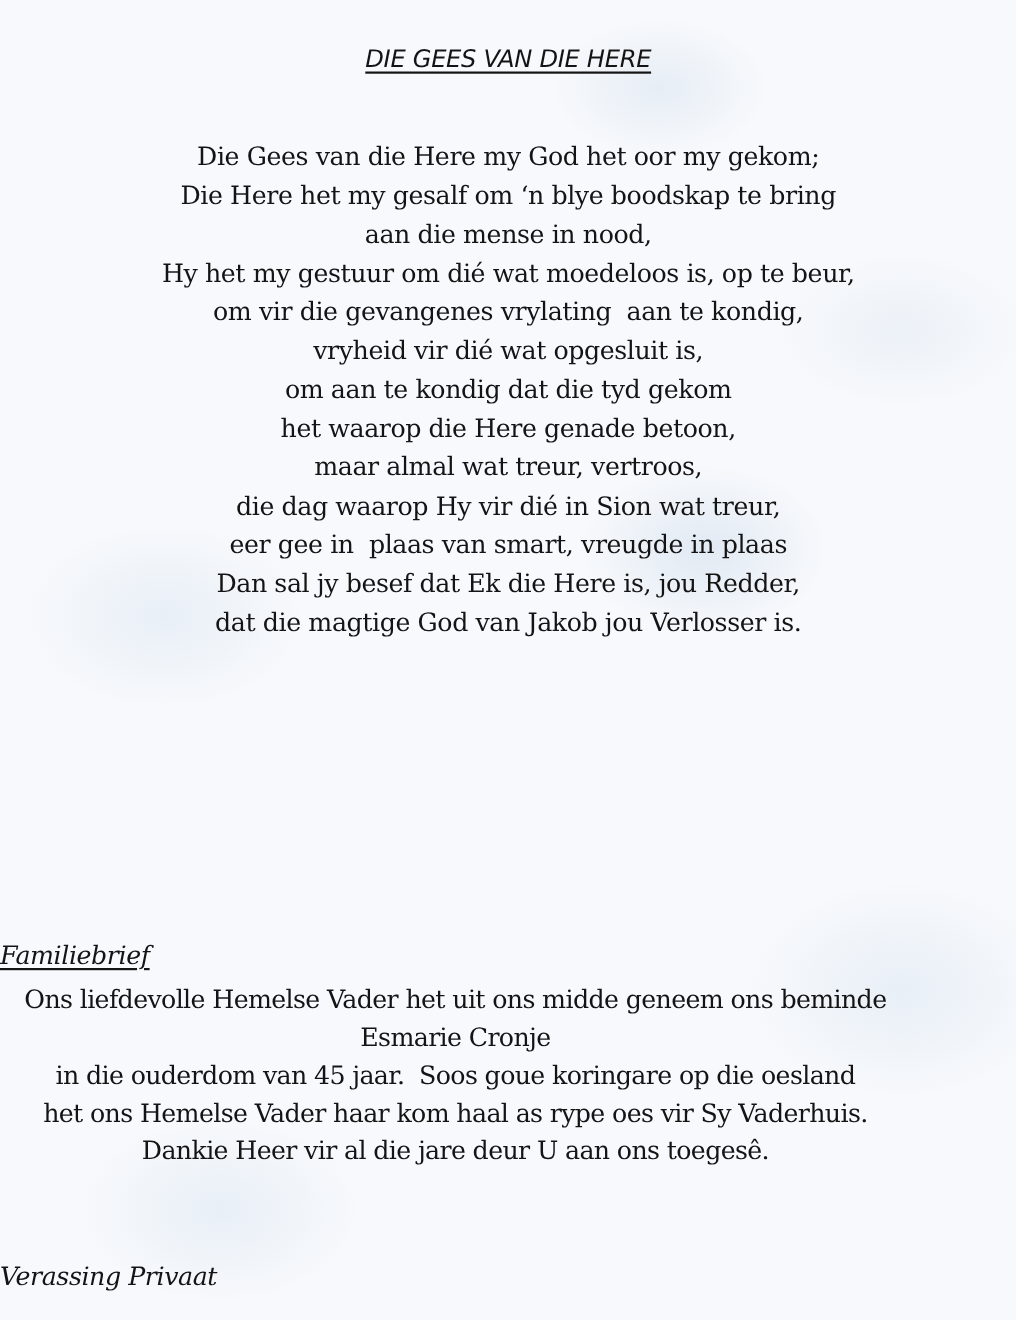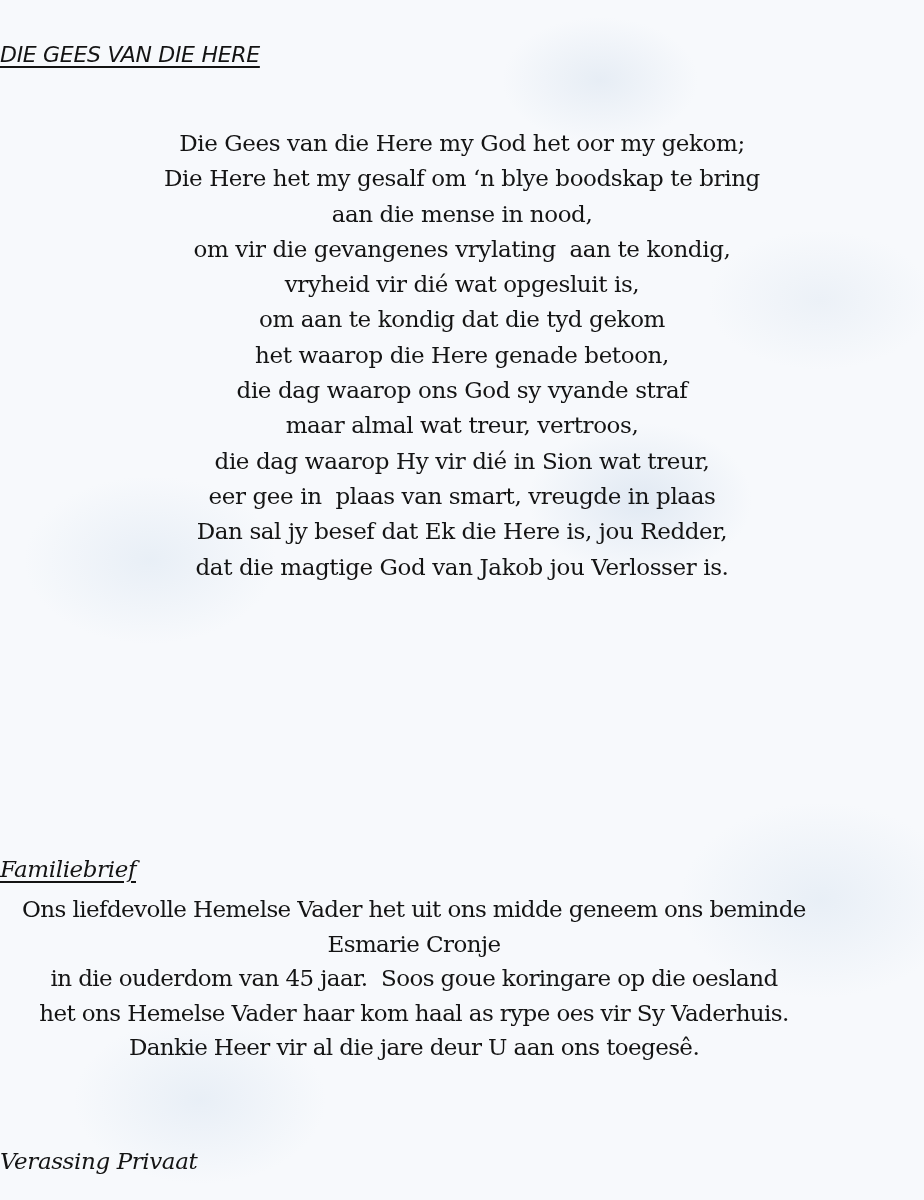--- a/index.html
+++ b/index.html
@@ -25,21 +25,21 @@
         radial-gradient(ellipse 200px 140px at 820px 900px, rgba(205,220,236,0.35), transparent 70%),
         radial-gradient(ellipse 180px 120px at 200px 1100px, rgba(205,220,236,0.35), transparent 70%),
         radial-gradient(ellipse 160px 100px at 820px 300px, rgba(210,222,236,0.3), transparent 70%),
         #f7f9fc;
     }
     .title {
       position: absolute;
       top: 42px;
       left: 0;
       width: 924px;
-      text-align: left;
+      text-align: center;
       font-family: "DejaVu Sans", "Liberation Sans", sans-serif;
       font-style: italic;
       font-size: 22px;
       letter-spacing: -0.3px;
       text-decoration: underline;
       text-underline-offset: 4px;
       text-decoration-thickness: 1.5px;
     }
     .poem {
       position: absolute;
@@ -95,25 +95,25 @@
 <body>
 
 <div class="paper"></div>
 
 <div class="title">DIE GEES VAN DIE HERE</div>
 
 <div class="poem">
   <div class="line">Die Gees van die Here my God het oor my gekom;</div>
   <div class="line">Die Here het my gesalf om ‘n blye boodskap te bring</div>
   <div class="line">aan die mense in nood,</div>
+  <div class="line">Hy het my gestuur om dié wat moedeloos is, op te beur,</div>
   <div class="line">om vir die gevangenes vrylating  aan te kondig,</div>
   <div class="line">vryheid vir dié wat opgesluit is,</div>
   <div class="line">om aan te kondig dat die tyd gekom</div>
   <div class="line">het waarop die Here genade betoon,</div>
-  <div class="line">die dag waarop ons God sy vyande straf</div>
   <div class="line">maar almal wat treur, vertroos,</div>
   <div class="line">die dag waarop Hy vir dié in Sion wat treur,</div>
   <div class="line">eer gee in  plaas van smart, vreugde in plaas</div>
   <div class="line">Dan sal jy besef dat Ek die Here is, jou Redder,</div>
   <div class="line">dat die magtige God van Jakob jou Verlosser is.</div>
 </div>
 
 <div class="family-heading">Familiebrief</div>
 
 <div class="family">

